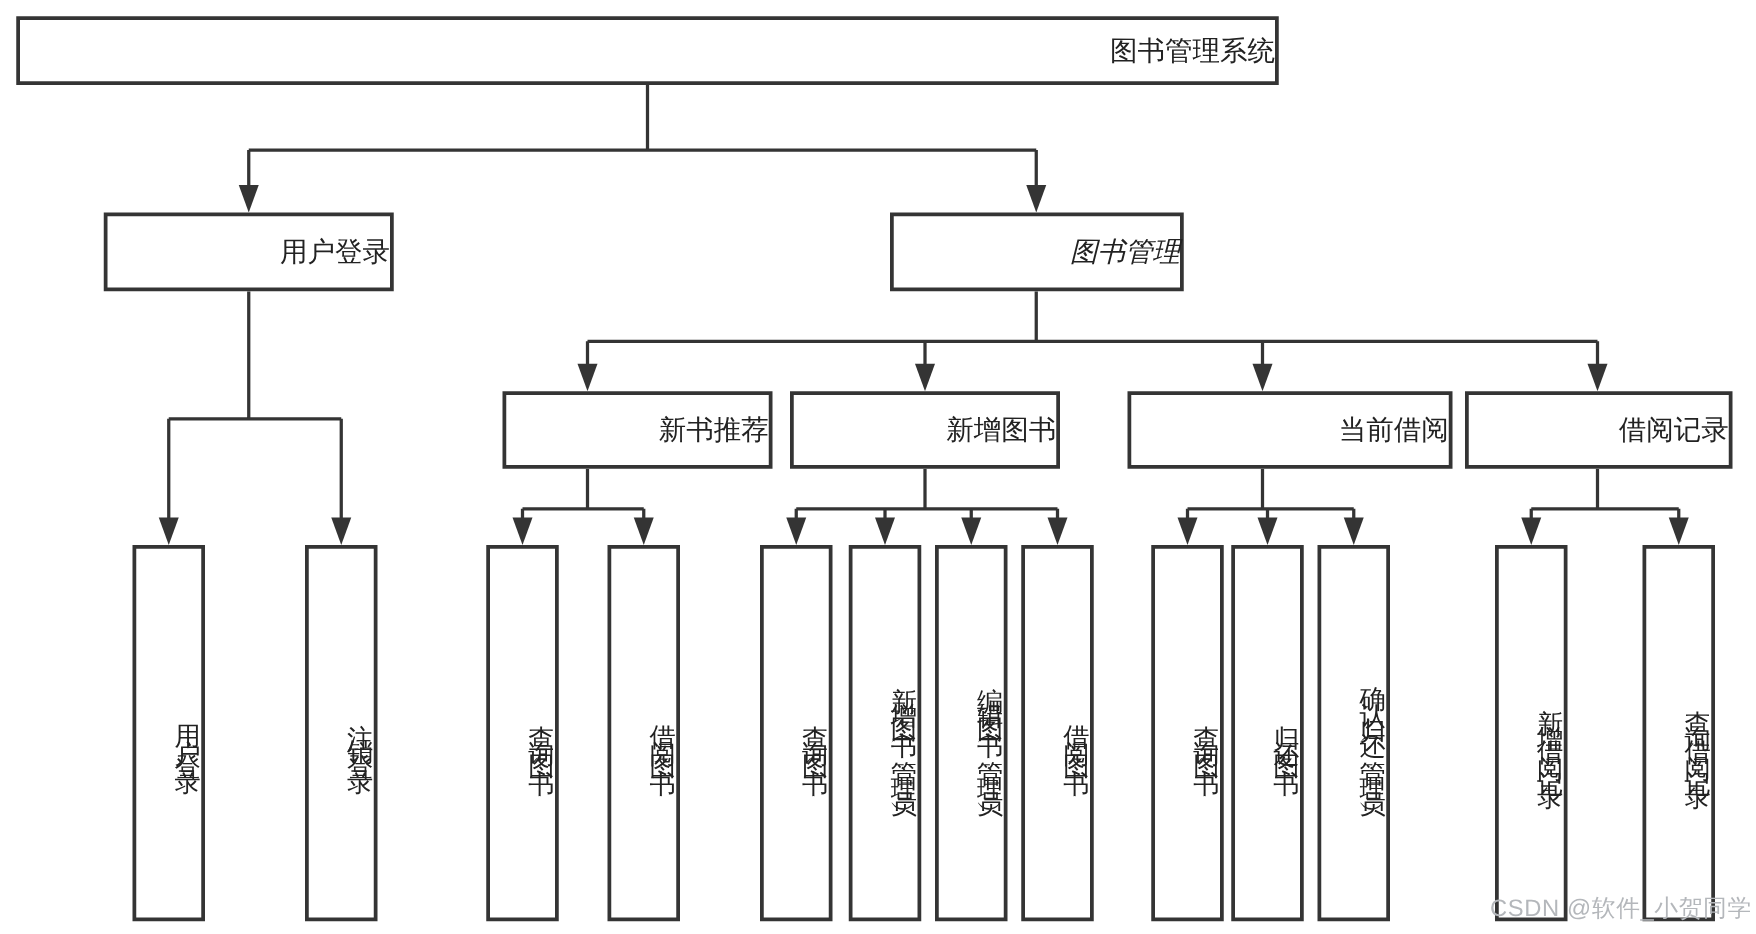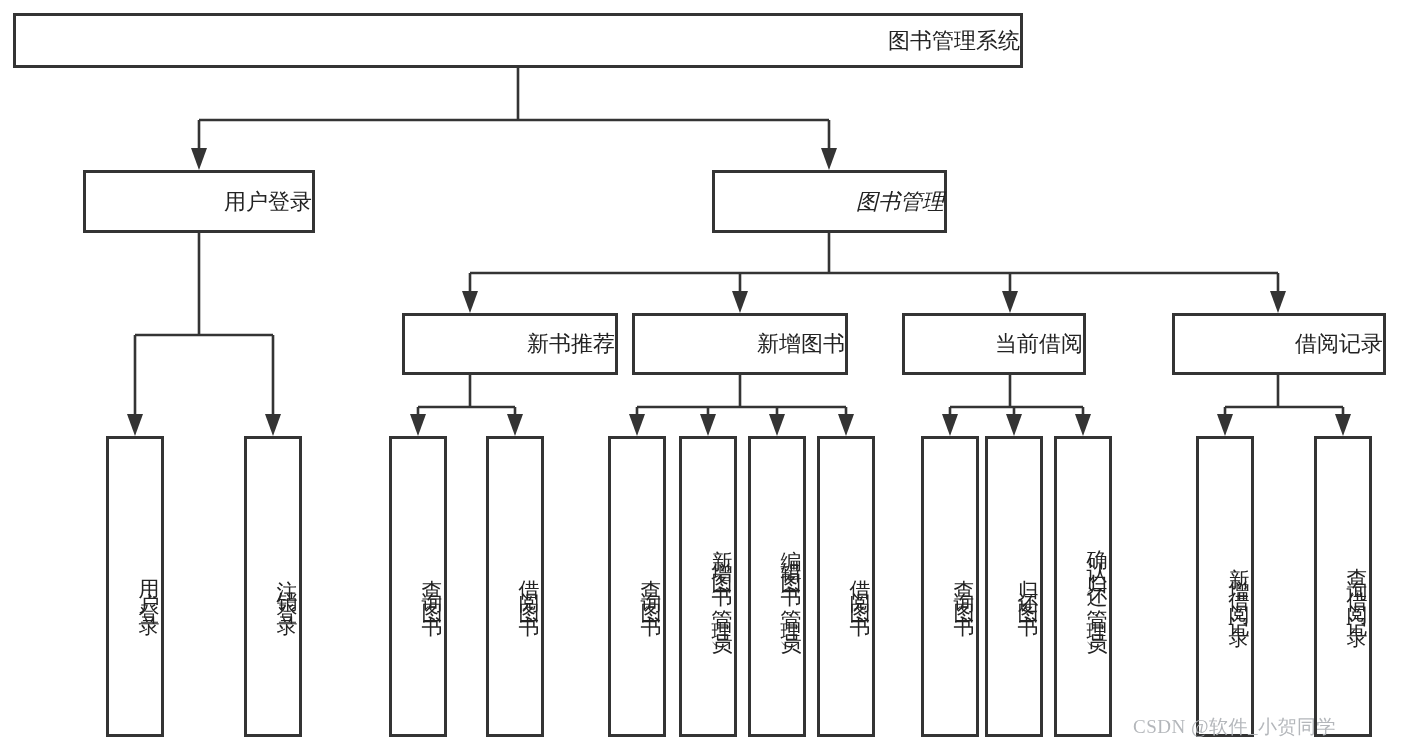--- a/index.html
+++ b/index.html
@@ -30,27 +30,26 @@
   .leaf { font-size: 21px; }
   .leaf .vtext {
     writing-mode: vertical-rl;
     text-orientation: mixed;
     letter-spacing: 12px;
     line-height: 1.1;
     white-space: nowrap;
   }
   .watermark {
     position: absolute;
-    left: 1133px;
+    left: 1192px;
     top: 714px;
     font-size: 19px;
     letter-spacing: 0.5px;
     color: var(--watermark, #b4b7bb);
     white-space: nowrap;
-    font-family: Liberation Serif, serif;
   }
 </style>
 </head>
 <body>
 
 <div class="canvas">
 
   <svg class="connectors" viewBox="0 0 1405 747" xmlns="http://www.w3.org/2000/svg">
 
     <g>
@@ -111,21 +110,21 @@
   <div class="node" style="left:712px; top:170px; width:235px; height:63px;font-style:italic;">
     <span>图书管理</span>
   </div>
 
   <div class="node" style="left:362px; top:313px; width:216px; height:62px;margin-left:40px;">
     <span>新书推荐</span>
   </div>
   <div class="node" style="left:632px; top:313px; width:216px; height:62px;">
     <span>新增图书</span>
   </div>
-  <div class="node" style="left:902px; top:313px; width:184px; height:62px;">
+  <div class="node" style="left:902px; top:313px; width:260px; height:62px;">
     <span>当前借阅</span>
   </div>
   <div class="node" style="left:1172px; top:313px; width:214px; height:62px;">
     <span>借阅记录</span>
   </div>
 
   <div class="node leaf" style="left:106px; top:436px; width:58px; height:301px;">
     <span class="vtext">用户登录</span>
   </div>
   <div class="node leaf" style="left:244px; top:436px; width:58px; height:301px;">

